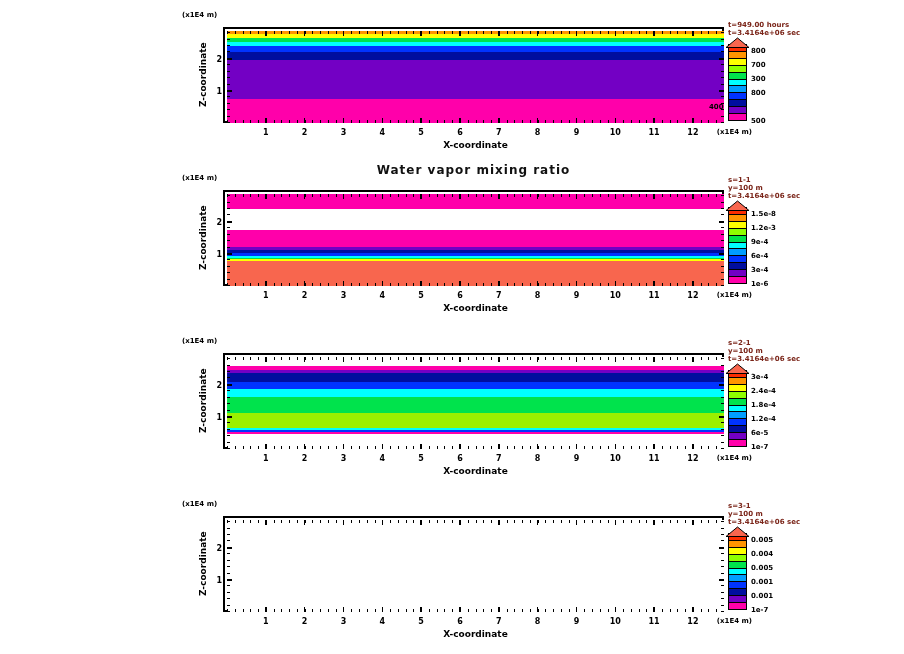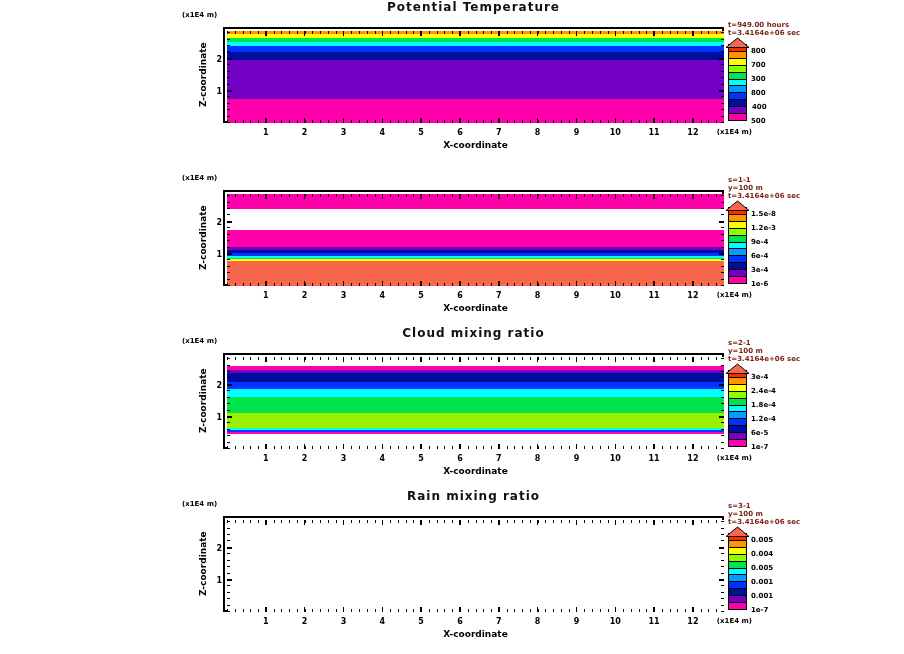--- a/index.html
+++ b/index.html
@@ -42,21 +42,20 @@
   .cb-label{position:absolute;transform:translateY(-50%);white-space:nowrap;
             font:bold 7px "DejaVu Sans",sans-serif;color:#000;}
   .hdr-line{position:absolute;white-space:nowrap;z-index:3;
             font:bold 7px/8px "DejaVu Sans",sans-serif;}
 </style>
 </head>
 <body>
 
 <div id="figure">
     <div class="panel" style="top: 0px;">
-      <div class="panel-title">Potential Temperature</div>
       <div class="yunit">(x1E4 m)</div>
       <div class="yaxis-label" style="top: 29px; height: 92px;">Z-coordinate</div>
       <div class="plot" style="left: 223px; top: 27px; width: 501px; height: 96px;">
         <div class="plot-inner" style="left: 2px; top: 2px; width: 497px; height: 92px;">
           <div class="layer-col">
             <div class="layer" style="height: 3.496px; background: rgb(255, 148, 0);"></div>
             <div class="layer" style="height: 3.956px; background: rgb(255, 255, 0);"></div>
             <div class="layer" style="height: 3.956px; background: rgb(0, 227, 76);"></div>
             <div class="layer" style="height: 3.956px; background: rgb(0, 255, 255);"></div>
             <div class="layer" style="height: 5.98px; background: rgb(0, 51, 255);"></div>
@@ -127,26 +126,27 @@
         <div class="cb-band" style="background: rgb(115, 0, 196);"></div>
         <div class="cb-band" style="background: rgb(255, 0, 170);"></div>
       </div>
       <div class="cb-tri" style="left: 725px; top: 33px;"><svg width="25" height="11" xmlns="http://www.w3.org/2000/svg">
           <polygon points="12.5,1 1,10.5 24,10.5" fill="#f8664e" stroke="#000" stroke-width="1"></polygon>
         </svg></div>
       <div class="cb-label" style="left: 751px; top: 50.5px;">800</div>
       <div class="cb-label" style="left: 751px; top: 64.6px;">700</div>
       <div class="cb-label" style="left: 751px; top: 78.7px;">300</div>
       <div class="cb-label" style="left: 751px; top: 92.8px;">800</div>
-      <div class="cb-label" style="left: 752px; top: 106.9px;">400</div>
+      <div class="cb-label" style="left: 709px; top: 106.9px;">400</div>
       <div class="cb-label" style="left: 751px; top: 121px;">500</div>
       <div class="hdr-line" style="left: 728px; top: 21px; color: rgb(122, 36, 24);">t=949.00 hours</div>
       <div class="hdr-line" style="left: 728px; top: 29px; color: rgb(122, 36, 24);">t=3.4164e+06 sec</div>
     </div>
     <div class="panel" style="top: 163px;">
+      <div class="panel-title">Water vapor mixing ratio</div>
       <div class="yunit">(x1E4 m)</div>
       <div class="yaxis-label" style="top: 29px; height: 92px;">Z-coordinate</div>
       <div class="plot" style="left: 223px; top: 27px; width: 501px; height: 96px;">
         <div class="plot-inner" style="left: 2px; top: 2px; width: 497px; height: 92px;">
           <div class="layer-col">
             <div class="layer" style="height: 14.996px; background: rgb(255, 0, 170);"></div>
             <div class="layer dots" style="height: 20.976px; background: 5px 3px rgb(255, 255, 255);"></div>
             <div class="layer" style="height: 17.02px; background: rgb(255, 0, 170);"></div>
             <div class="layer" style="height: 3.036px; background: rgb(115, 0, 196);"></div>
             <div class="layer" style="height: 3.036px; background: rgb(0, 14, 158);"></div>
@@ -226,21 +226,20 @@
       <div class="cb-label" style="left: 751px; top: 64.6px;">1.2e-3</div>
       <div class="cb-label" style="left: 751px; top: 78.7px;">9e-4</div>
       <div class="cb-label" style="left: 751px; top: 92.8px;">6e-4</div>
       <div class="cb-label" style="left: 751px; top: 106.9px;">3e-4</div>
       <div class="cb-label" style="left: 751px; top: 121px;">1e-6</div>
       <div class="hdr-line" style="left: 728px; top: 13px; color: rgb(122, 36, 24);">s=1-1</div>
       <div class="hdr-line" style="left: 728px; top: 21px; color: rgb(122, 36, 24);">y=100 m</div>
       <div class="hdr-line" style="left: 728px; top: 29px; color: rgb(122, 36, 24);">t=3.4164e+06 sec</div>
     </div>
     <div class="panel" style="top: 326px;">
-      <div class="panel-title">Cloud mixing ratio</div>
       <div class="yunit">(x1E4 m)</div>
       <div class="yaxis-label" style="top: 29px; height: 92px;">Z-coordinate</div>
       <div class="plot" style="left: 223px; top: 27px; width: 501px; height: 96px;">
         <div class="plot-inner" style="left: 2px; top: 2px; width: 497px; height: 92px;">
           <div class="layer-col">
             <div class="layer" style="height: 9.016px; background: rgb(255, 255, 255);"></div>
             <div class="layer" style="height: 3.956px; background: rgb(255, 0, 170);"></div>
             <div class="layer" style="height: 3.496px; background: rgb(115, 0, 196);"></div>
             <div class="layer" style="height: 9.016px; background: rgb(0, 14, 158);"></div>
             <div class="layer" style="height: 6.992px; background: rgb(0, 51, 255);"></div>
@@ -322,21 +321,20 @@
       <div class="cb-label" style="left: 751px; top: 64.6px;">2.4e-4</div>
       <div class="cb-label" style="left: 751px; top: 78.7px;">1.8e-4</div>
       <div class="cb-label" style="left: 751px; top: 92.8px;">1.2e-4</div>
       <div class="cb-label" style="left: 751px; top: 106.9px;">6e-5</div>
       <div class="cb-label" style="left: 751px; top: 121px;">1e-7</div>
       <div class="hdr-line" style="left: 728px; top: 13px; color: rgb(122, 36, 24);">s=2-1</div>
       <div class="hdr-line" style="left: 728px; top: 21px; color: rgb(122, 36, 24);">y=100 m</div>
       <div class="hdr-line" style="left: 728px; top: 29px; color: rgb(122, 36, 24);">t=3.4164e+06 sec</div>
     </div>
     <div class="panel" style="top: 489px;">
-      <div class="panel-title">Rain mixing ratio</div>
       <div class="yunit">(x1E4 m)</div>
       <div class="yaxis-label" style="top: 29px; height: 92px;">Z-coordinate</div>
       <div class="plot" style="left: 223px; top: 27px; width: 501px; height: 96px;">
         <div class="plot-inner" style="left: 2px; top: 2px; width: 497px; height: 92px;">
           <div class="layer-col">
             <div class="layer dots" style="height: 92px; background: 5px 10px rgb(255, 255, 255);"></div>
           </div>
           <div class="strip-top"></div>
           <div class="strip-bot"></div>
           <div class="strip-left"></div>

